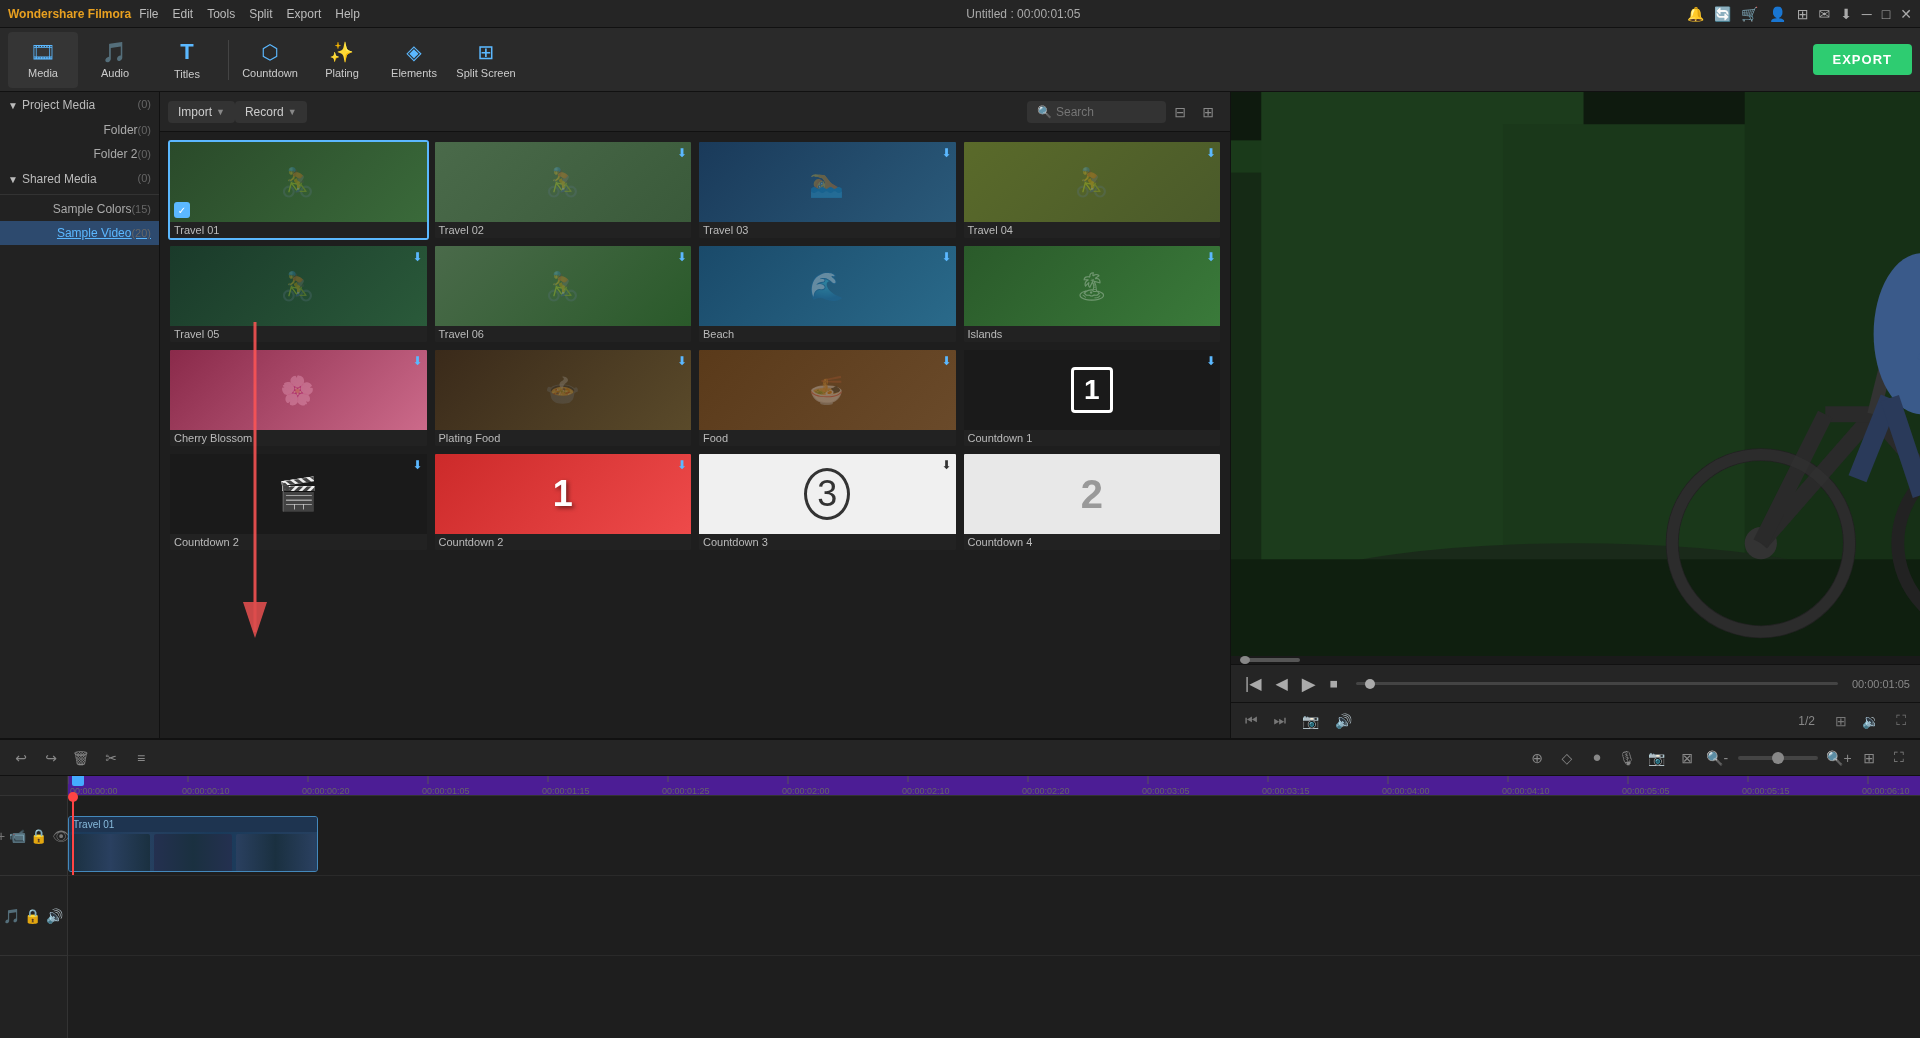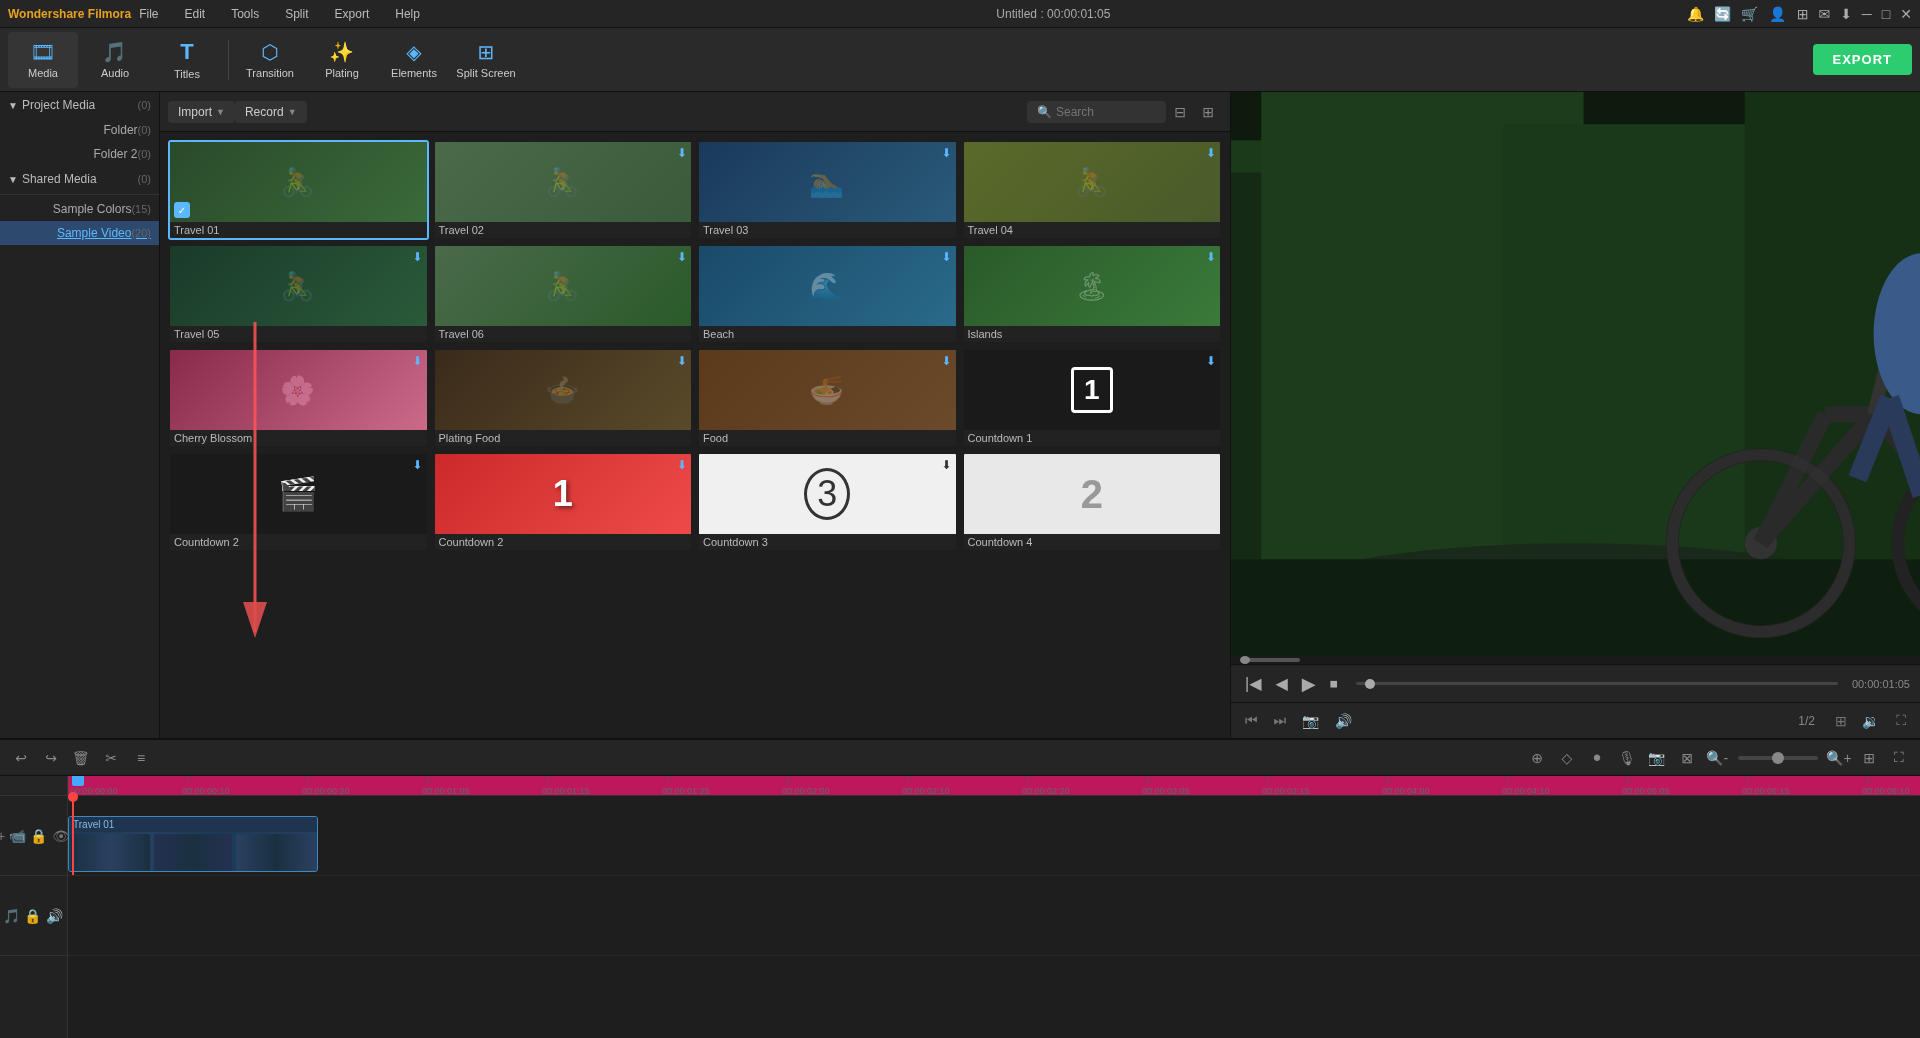--- a/index.html
+++ b/index.html
@@ -10,21 +10,21 @@
       height: 28px;
       background: #252525;
       display: flex;
       align-items: center;
       justify-content: space-between;
       padding: 0 8px;
       border-bottom: 1px solid #111;
     }
     #titlebar .left { display: flex; align-items: flex-end; gap: 8px; }
     #titlebar .left .logo { color: #e8a020; font-weight: bold; font-size: 12px; }
-    #titlebar .menu { display: flex; gap: 26px; font-size: 12px; color: #bbb; }
+    #titlebar .menu { display: flex; gap: 14px; font-size: 12px; color: #bbb; }
     #titlebar .menu span { cursor: pointer; }
     #titlebar .center { font-size: 12px; color: #aaa; }
     #titlebar .right { display: flex; gap: 10px; align-items: center; }
     #titlebar .right span { color: #aaa; cursor: pointer; font-size: 14px; }
 
     
     #toolbar {
       height: 64px;
       background: #2a2a2a;
       display: flex;
@@ -72,21 +72,21 @@
     
     #sidebar {
       width: 160px;
       background: #222;
       border-right: 1px solid #111;
       padding: 0;
       flex-shrink: 0;
     }
     .sidebar-section-header {
       display: flex;
-      align-items: center;
+      align-items: flex-start;
       justify-content: space-between;
       padding: 6px 8px;
       cursor: pointer;
       color: #bbb;
       font-size: 12px;
     }
     .sidebar-section-header .count { color: #666; font-size: 11px; }
     .sidebar-item {
       display: flex;
       align-items: center;
@@ -361,21 +361,21 @@
     }
     #timeline-tracks {
       flex: 1;
       overflow-x: hidden;
       position: relative;
       display: flex;
       flex-direction: column;
     }
     #timeline-ruler {
       height: 20px;
-      background: #be185d;
+      background: #4c1d95;
       border-bottom: 1px solid #333;
       position: relative;
       overflow: hidden;
     }
     .video-track-area {
       height: 80px;
       background: #1e1e1e;
       border-bottom: 1px solid #2a2a2a;
       position: relative;
     }
@@ -500,21 +500,21 @@
       <span class="icon">🎵</span>
       <span class="label">Audio</span>
     </div>
     <div class="tool-btn">
       <span class="icon" style="font-size:22px; font-weight:bold; color:#5bb8ff;">T</span>
       <span class="label">Titles</span>
     </div>
     <div class="tool-separator"></div>
     <div class="tool-btn">
       <span class="icon">⬡</span>
-      <span class="label">Transition</span>
+      <span class="label">Countdown</span>
     </div>
     <div class="tool-btn">
       <span class="icon">✨</span>
       <span class="label">Plating</span>
     </div>
     <div class="tool-btn">
       <span class="icon">◈</span>
       <span class="label">Elements</span>
     </div>
     <div class="tool-btn">

